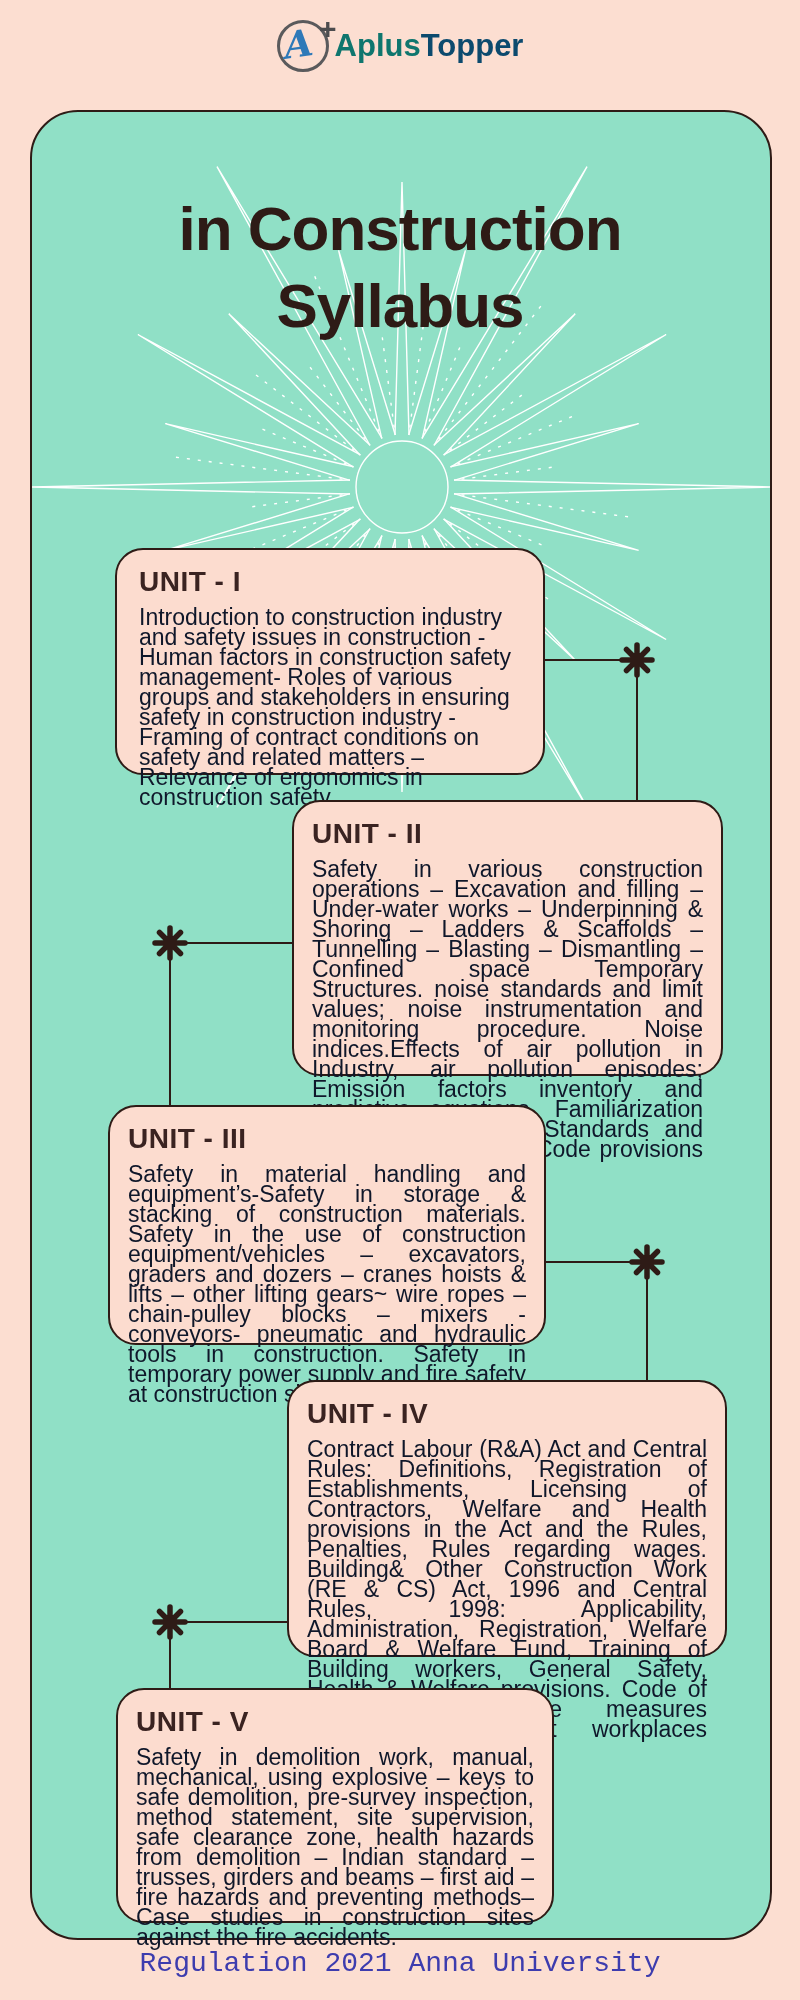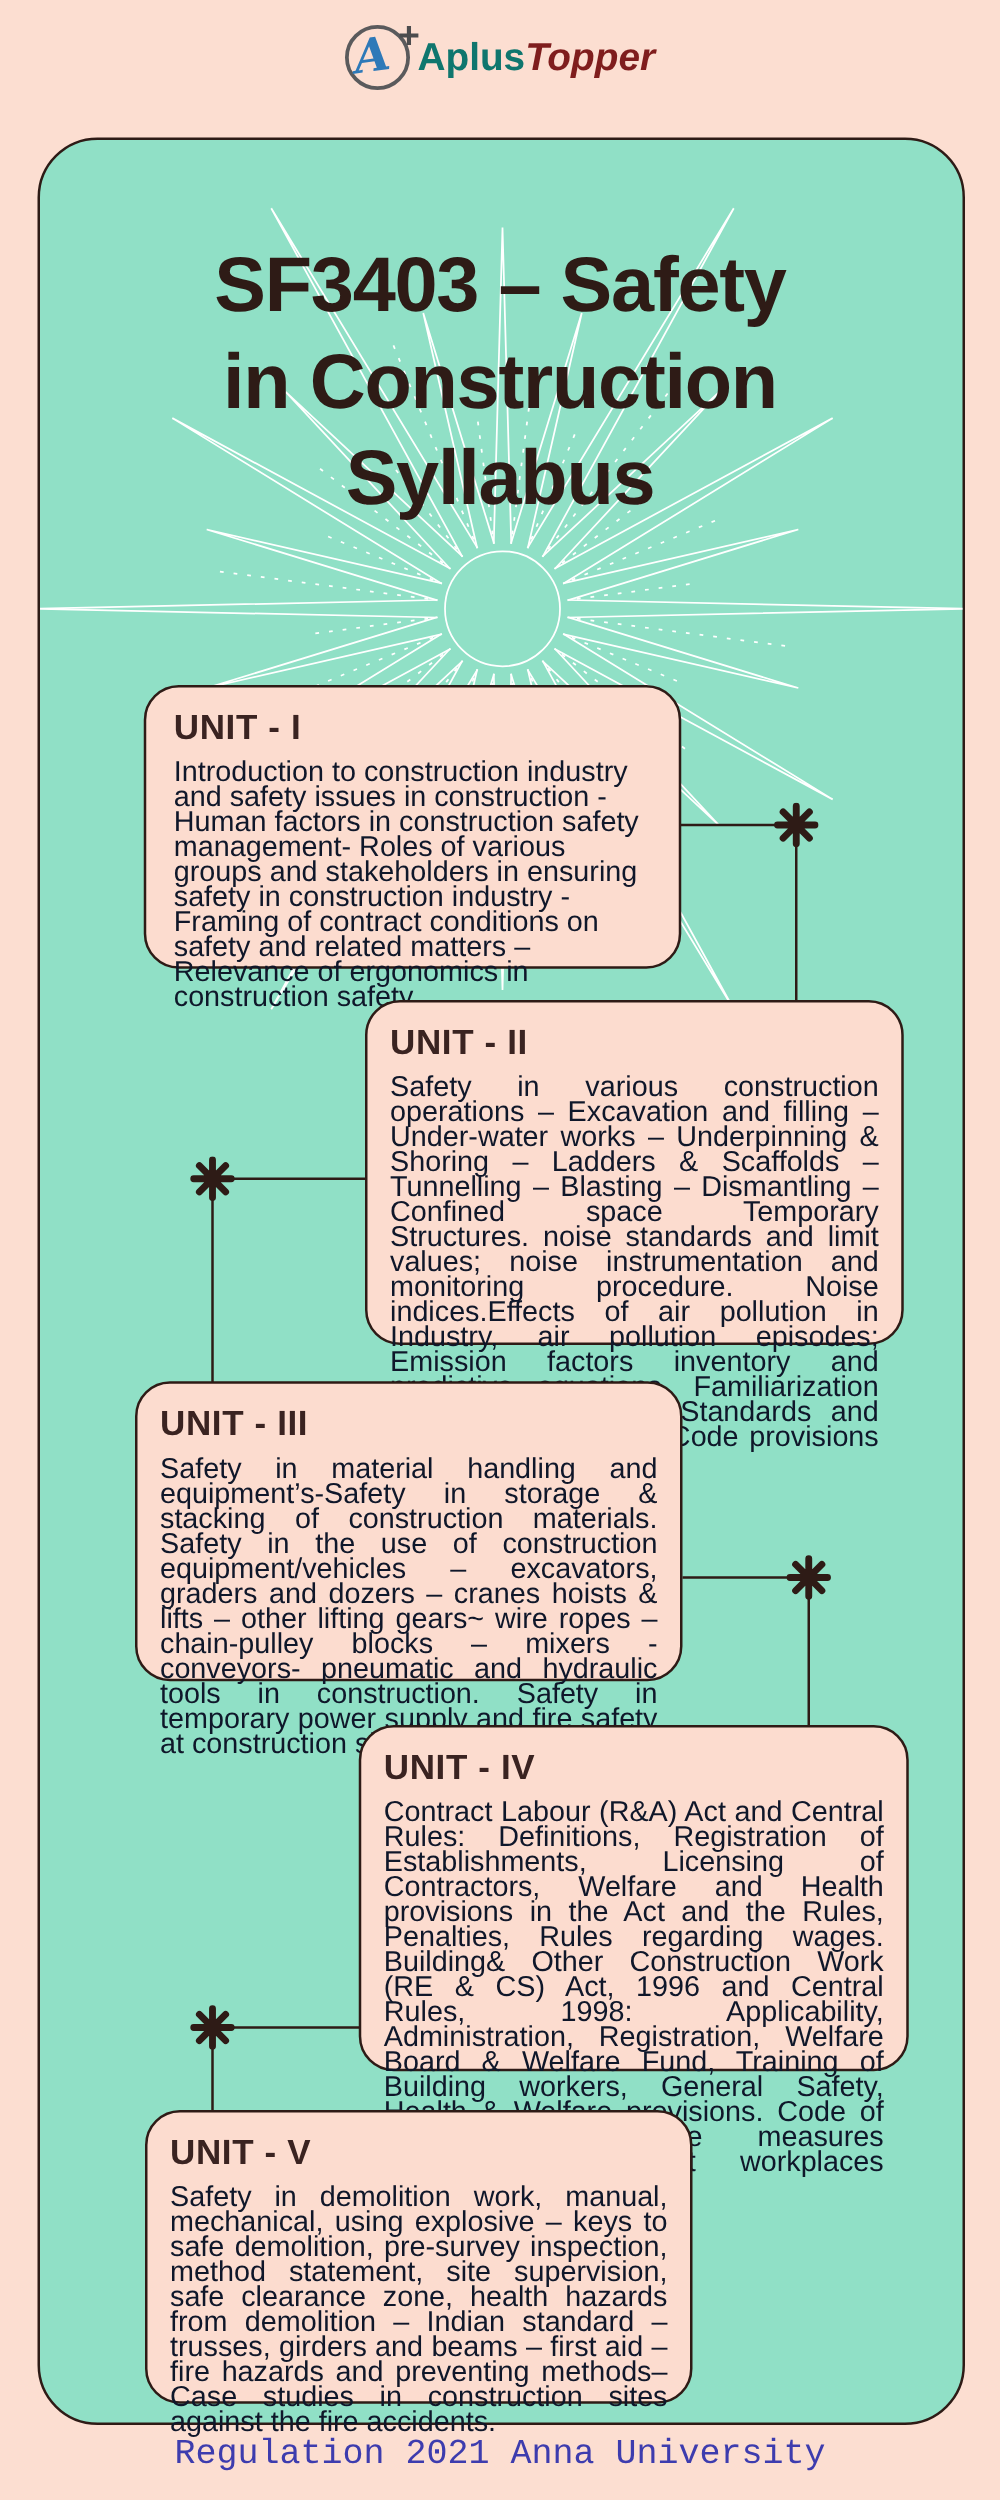--- a/index.html
+++ b/index.html
@@ -9,21 +9,21 @@
   
   .logo{position:absolute;top:14px;left:0;width:800px;height:64px;
         display:flex;align-items:center;justify-content:center;gap:6px;}
   .logo-mark{position:relative;width:52px;height:52px;}
   .logo-circle{position:absolute;inset:0;border:3px solid #5a5a5c;border-radius:50%;box-sizing:border-box;}
   .logo-a{position:absolute;left:7px;top:2px;font-family:"DejaVu Serif",serif;font-style:italic;
           font-size:37px;color:#2e79b8;font-weight:bold;transform:rotate(-8deg);}
   .logo-plus{position:absolute;right:-8px;top:-8px;font-size:30px;font-weight:bold;color:#4c4c4e;}
   .wordmark{font-size:31px;font-weight:bold;letter-spacing:0;}
   .wordmark .p1{color:#0f766e;}
-  .wordmark .p2{color:#7f1d1d;font-style:italic;}
+  .wordmark .p2{color:#0c4a6e;}
 
   
   .panel{position:absolute;left:30px;top:110px;width:742px;height:1830px;background:#90e0c6;
          border:2px solid #2e1b16;border-radius:48px;box-sizing:border-box;overflow:hidden;}
   .starburst{position:absolute;left:0;top:0;}
   .starburst path,.starburst line,.starburst circle{fill:none;stroke:#ffffff;stroke-width:1.4;}
   .starburst .dash{stroke-dasharray:3 8;}
 
   
   .main-title{position:absolute;left:0;top:190px;width:800px;text-align:center;z-index:3;
@@ -112,21 +112,20 @@
         <path d="M401.81980515339467 333.2806999099937 L543.2411613907041 201.75883860929582 L411.7193000900063 343.18019484660533"></path>
         <line x1="417.6012004174741" y1="338.4743142594767" x2="490.51037239023856" y2="282.52913893357527" class="dash"></line>
         <path d="M411.5333209967908 342.93782217350895 L634.1377481542537 222.49999999999986 L418.5333209967908 355.06217782649105"></path>
         <line x1="425.4327719506772" y1="352.0389940580946" x2="544.7056195978843" y2="302.6345629397614" class="dash"></line>
         <path d="M418.4164096513139 354.77992887064545 L606.6518274408218 311.5893339498824 L422.03987628274916 368.30289043869243"></path>
         <line x1="429.4866916824286" y1="367.1684284667969" x2="520.6004744426818" y2="355.17307140177417" class="dash"></line>
       </svg>
   </div>
 
   <div class="main-title">
-    <div>SF3403 – Safety</div>
     <div>in Construction</div>
     <div>Syllabus</div>
   </div>
 
   <div class="card card1">
     <h2>UNIT - I</h2>
     <p>Introduction to construction industry and safety issues in construction - Human factors in construction safety management- Roles of various groups and stakeholders in ensuring safety in construction industry -Framing of contract conditions on safety and related matters – Relevance of ergonomics in construction safety.</p>
   </div>
 
   <div class="card card2 just">

